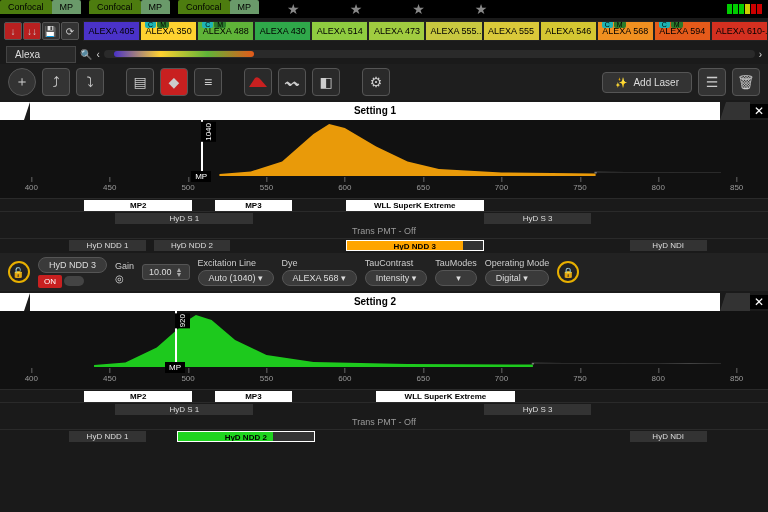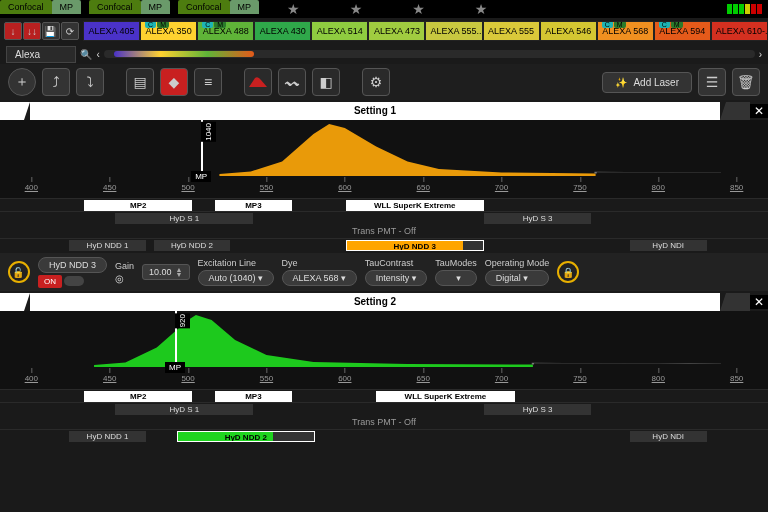--- a/index.html
+++ b/index.html
@@ -47,21 +47,21 @@
   .head-edge { width: 30px; height: 18px; background: #fff; }
   .head-edge.l { clip-path: polygon(0 0, 100% 0, 80% 100%, 0 100%); }
   .head-edge.r { clip-path: polygon(20% 0, 100% 0, 100% 100%, 0 100%); background: #333; }
   .head-mid { flex: 1; background: #fff; color: #000; text-align: center; font-weight: bold; font-size: 10px; line-height: 18px; }
   .head-check { position: absolute; left: 12px; color: #000; font-size: 12px; }
   .head-x { width: 18px; text-align: center; color: #fff; font-size: 12px; background: #000; }
 
   .spectrum { position: relative; height: 78px; background: #111; }
   .spec-svg { width: 100%; height: 58px; display: block; }
   .spec-axis { position: relative; height: 14px; }
-  .tick { position: absolute; top: 5px; font-size: 8px; color: #999; transform: translateX(-50%); text-decoration: underline; }
+  .tick { position: absolute; top: 5px; font-size: 8px; color: #999; transform: translateX(-50%); }
   .tick::before { content:''; position:absolute; top:-6px; left:50%; width:1px; height:5px; background:#666; }
   .laser-line { position: absolute; top: 0; bottom: 20px; width: 2px; background: #fff; }
   .laser-lbl { position: absolute; background: #000; color: #fff; font-size: 8px; padding: 1px 3px; writing-mode: vertical-rl; transform: rotate(180deg); }
   .mp-lbl { position: absolute; bottom: 16px; background: #000; color: #fff; font-size: 8px; padding: 1px 4px; transform: translateX(-50%); }
 
   .det-row { height: 13px; position: relative; background: #1a1a1a; border-top: 1px solid #2a2a2a; text-decoration: underline; }
   .det { position: absolute; height: 11px; top: 1px; font-size: 8px; line-height: 11px; text-align: center; overflow: hidden; }
   .det.white { background: #fff; color: #000; font-weight: bold; }
   .det.dark { background: #333; color: #ddd; }
   .det.fill1 { background: linear-gradient(90deg,#ffa500 85%, #333 85%); color:#000; font-weight:bold; border:1px solid #fff;}

